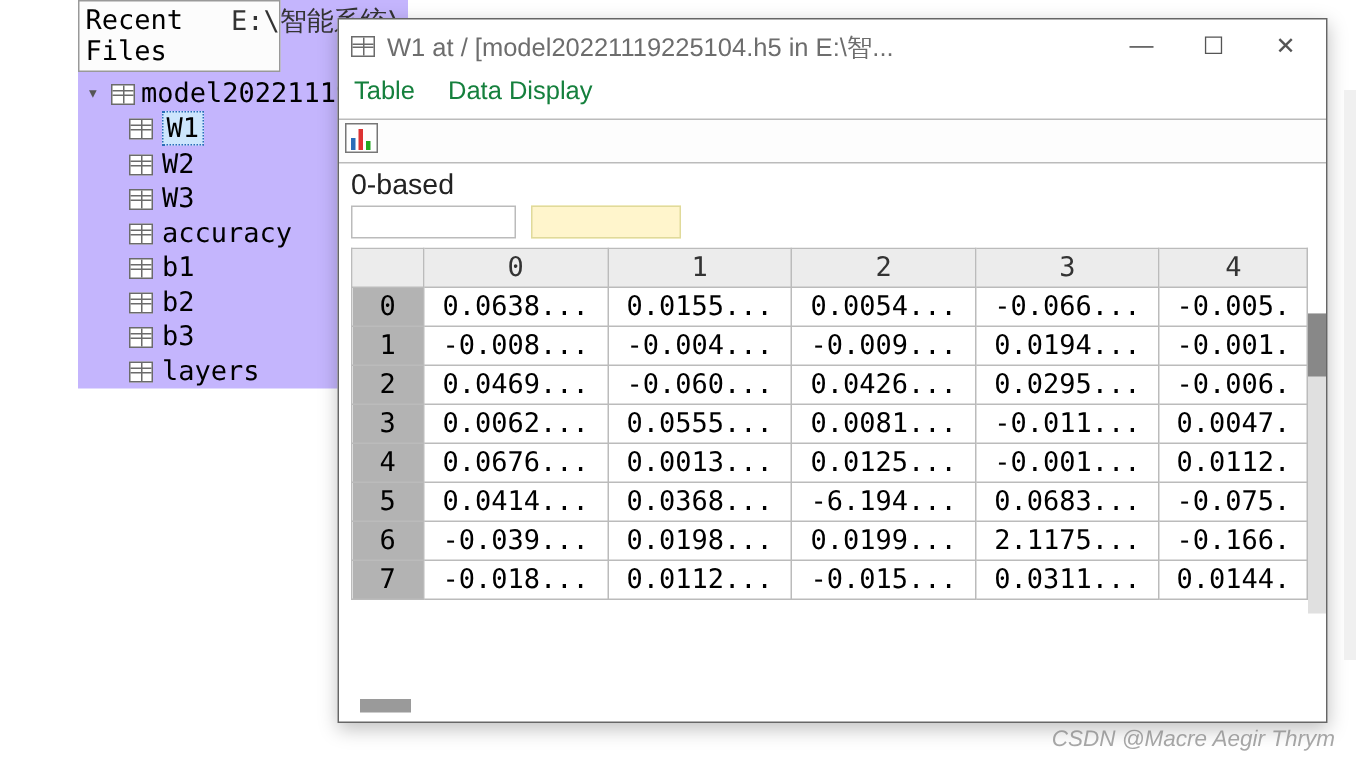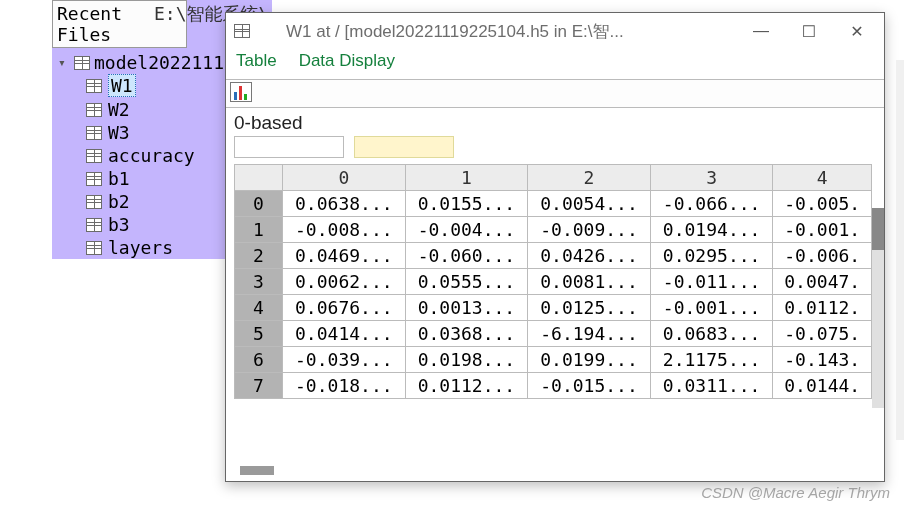--- a/index.html
+++ b/index.html
@@ -63,21 +63,21 @@
     background:#fff;
     box-shadow:0 4px 12px rgba(0,0,0,0.25);
     display:flex; flex-direction:column;
   }
   .titlebar {
     height:36px; display:flex; align-items:center;
     padding:0 8px; color:#6d6d6d; font-size:17px;
     font-family:"Segoe UI",Arial,sans-serif;
   }
   .titlebar .t-icon { margin-right:8px; }
-  .titlebar .title-text { flex:0 0 auto; white-space:nowrap; overflow:hidden;margin-left:28px; }
+  .titlebar .title-text { flex:0 0 auto; white-space:nowrap; overflow:hidden; }
   .winbtns { margin-left:auto; display:flex; gap:30px; padding-right:10px; }
   .winbtn { width:18px; height:18px; display:flex; align-items:center; justify-content:center; color:#555; font-size:16px; }
   .menubar {
     display:flex; gap:22px; padding:2px 10px 8px 10px;
     color:#15803d; font-size:17px;
   }
   .menubar span { cursor:default; }
   .toolbar {
     border-top:1px solid #bbb; border-bottom:1px solid #bbb;
     padding:2px 4px; background:#fdfdfd;
@@ -283,21 +283,21 @@
             <td>-6.194...</td>
             <td>0.0683...</td>
             <td>-0.075.</td>
           </tr>
           <tr>
             <td class="rowh">6</td>
             <td>-0.039...</td>
             <td>0.0198...</td>
             <td>0.0199...</td>
             <td>2.1175...</td>
-            <td>-0.143.</td>
+            <td>-0.166.</td>
           </tr>
           <tr>
             <td class="rowh">7</td>
             <td>-0.018...</td>
             <td>0.0112...</td>
             <td>-0.015...</td>
             <td>0.0311...</td>
             <td>0.0144.</td>
           </tr>
         </tbody>

